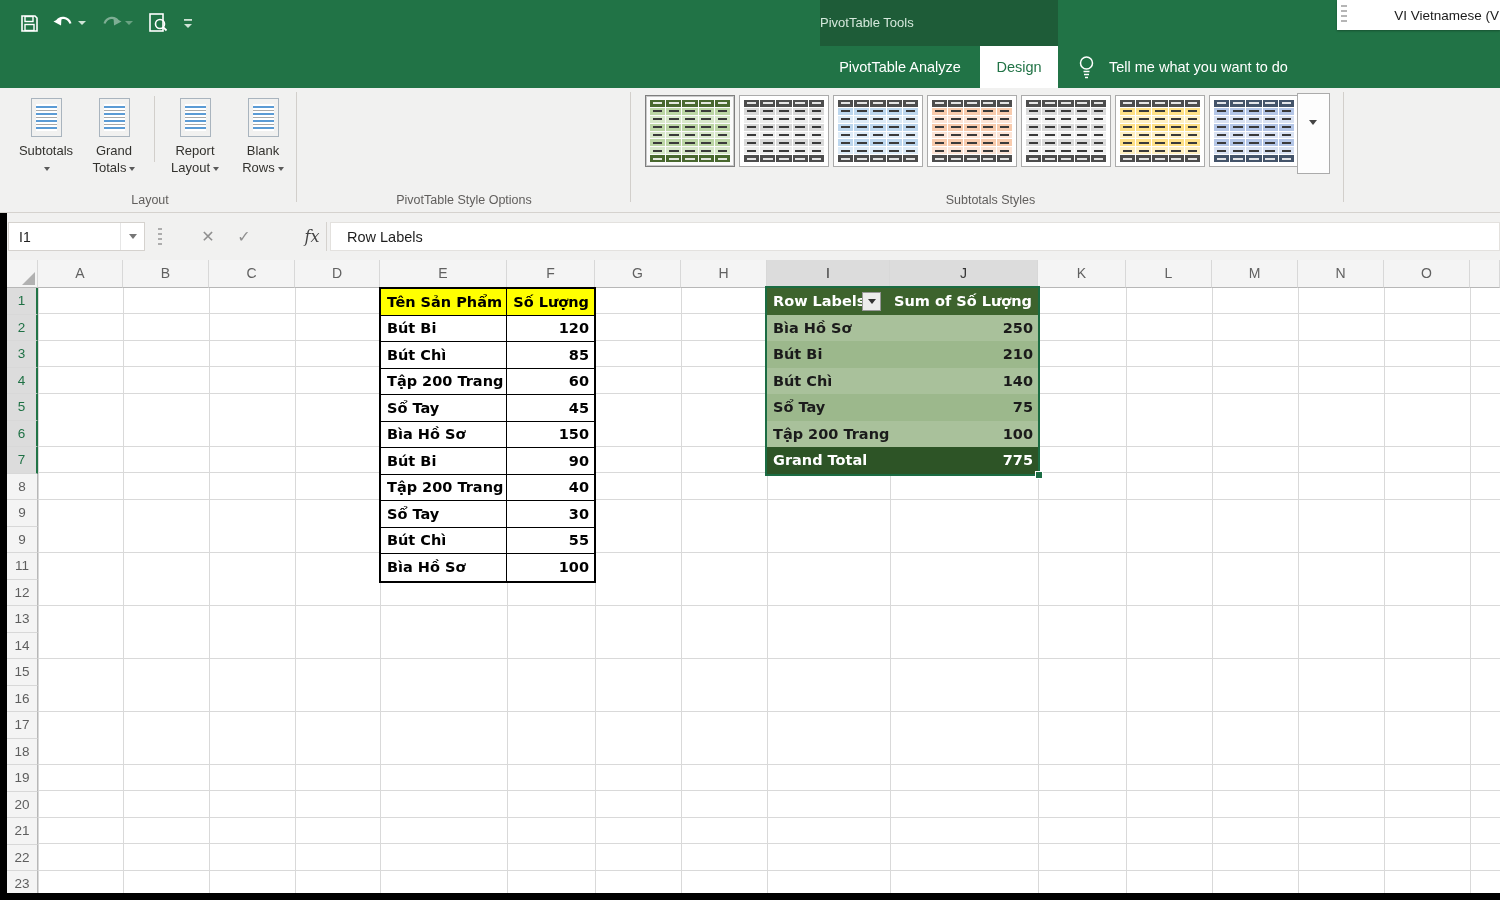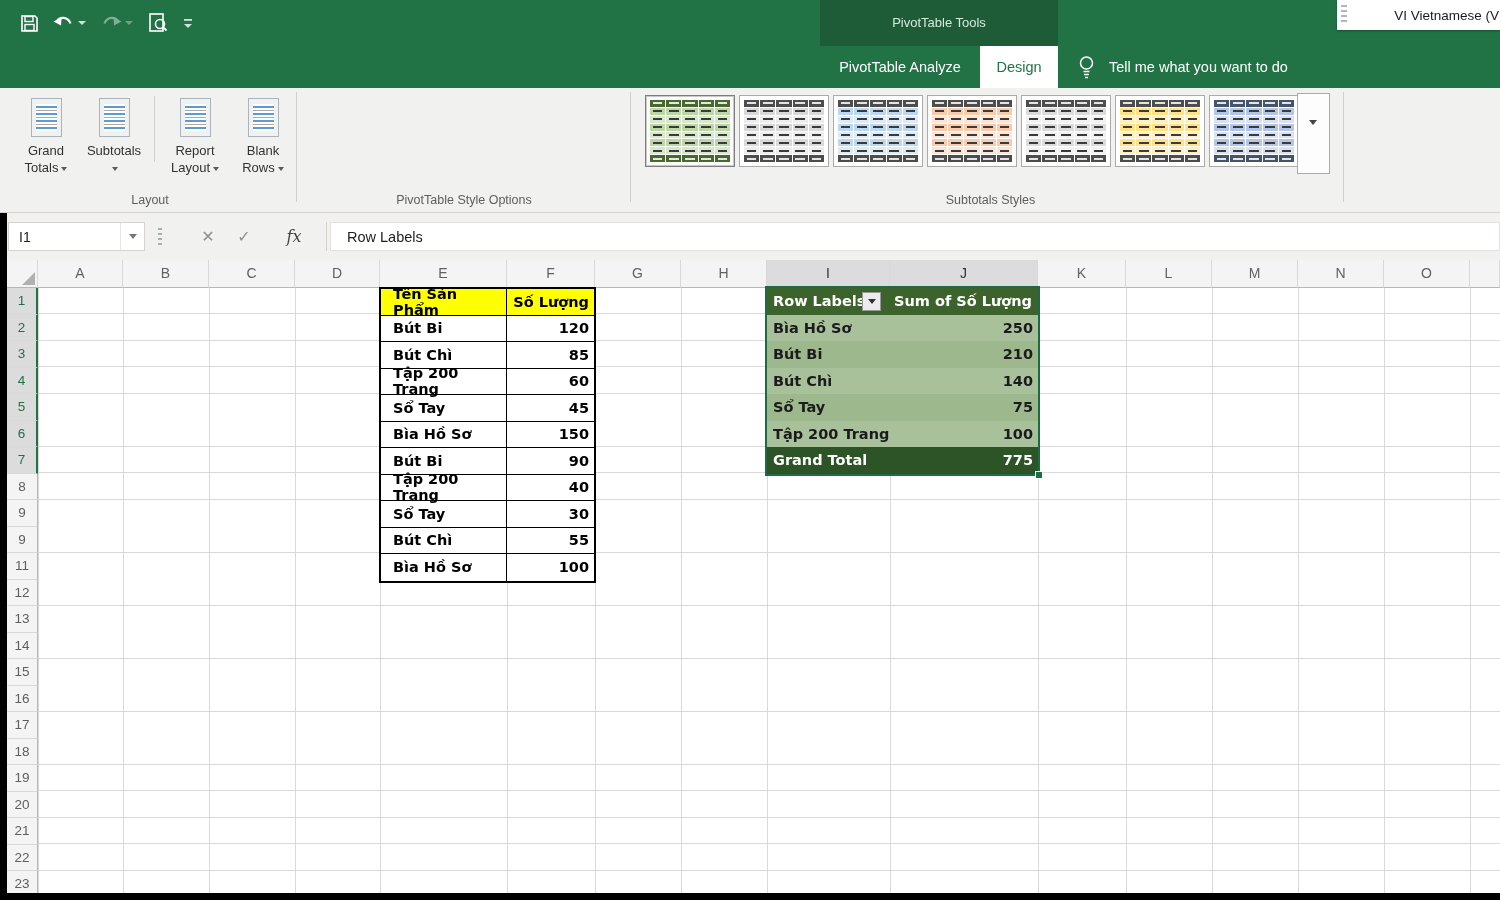--- a/index.html
+++ b/index.html
@@ -8,21 +8,21 @@
 
   
   .titlebar { position:absolute; left:0; top:0; width:1500px; height:46px; background:#217346; }
   .qat { position:absolute; left:20px; top:0; height:46px; display:flex; align-items:center; gap:14px; }
   .qat .qbtn { display:flex; align-items:center; gap:3px; }
   .qat svg { display:block; }
   .dim { opacity:.42; }
   .qchev { width:0;height:0;border-left:4px solid transparent;border-right:4px solid transparent;border-top:4px solid #cfe3d6; }
   .app-title { position:absolute; left:0; top:0; width:1050px; height:46px; line-height:46px; text-align:center; color:#fff; font-size:15.5px; }
   .ctx-block { position:absolute; left:820px; top:0; width:238px; height:88px; background:#1E5C38; }
-  .ctx-label { height:59px; line-height:46px; text-align:center; color:#D5E8DC; font-size:13px; }
+  .ctx-label { height:59px; line-height:46px; color:#D5E8DC; font-size:13px; }
   .langbar { position:absolute; left:1337px; top:0; width:163px; height:30px; background:#fff; display:flex; align-items:center; box-shadow:0 1px 2px rgba(0,0,0,.3); }
   .grip { width:6px; height:20px; margin-left:4px; background:repeating-linear-gradient(to bottom,#b5b5b5 0 2px,transparent 2px 5px); }
   .langtext { flex:1; text-align:right; font-size:13.5px; color:#1b1b1b; padding-right:1px; white-space:nowrap; overflow:hidden; }
 
   
   .tabrow { position:absolute; left:0; top:46px; width:1500px; height:42px; background:#217346; }
   .main-tabs { position:absolute; left:0; top:0; height:42px; display:flex; gap:30px; padding-left:25px; align-items:center; }
   .tab { color:#fff; font-size:14.5px; white-space:nowrap; cursor:default; }
   .ctx-tab { position:absolute; top:0; height:42px; line-height:42px; text-align:center; color:#fff; font-size:14.5px; }
   .tab-analyze { left:820px; width:160px; }
@@ -92,21 +92,21 @@
 
   .rowhead { position:absolute; left:7px; width:31px; background:#F4F4F4; border-right:1px solid #B7B7B7; border-bottom:1px solid #D8D8D8; text-align:center; font-size:13.5px; color:#5E5E5E; display:flex; align-items:center; justify-content:center; }
   .rowhead.sel { background:#DCDCDC; border-right:2px solid #217346; color:#1F7145; }
 
   
   .dtable { position:absolute; left:379px; top:27px; width:217px; border:2px solid #000; background:#fff; z-index:3;
       font-family:"DejaVu Sans","Liberation Sans",sans-serif; }
   .drow { display:flex; height:26.5px; border-bottom:1px solid #000; }
   .drow:last-child { border-bottom:none; }
   .dcell { font-size:14.5px; font-weight:bold; color:#000; display:flex; align-items:center; }
-  .dname { width:126px; border-right:1px solid #000; padding-left:12px; }
+  .dname { width:126px; border-right:1px solid #000; padding-left:6px; }
   .dqty  { width:87px; justify-content:flex-end; padding-right:5px; }
   .drow.dhead { background:#FFFF00; }
 
   
   .pivot { position:absolute; left:767px; top:28px; width:271px; z-index:3; box-shadow:0 0 0 2px #1B6C43;
       font-family:"DejaVu Sans","Liberation Sans",sans-serif; }
   .prow { display:flex; height:26.5px; }
   .pcell { font-size:14.5px; font-weight:bold; display:flex; align-items:center; }
   .pc1 { width:123px; padding-left:6px; position:relative; }
   .pc2 { width:148px; justify-content:flex-end; padding-right:5px; }
@@ -186,25 +186,25 @@
           <line x1="7" y1="22.5" x2="10" y2="22.5" stroke="#fff" stroke-width="1.5"></line>
         </svg>
       <span>Tell me what you want to do</span>
     </div>
   </div>
 
   <div class="ribbon">
     <div class="layout-buttons" id="layout-buttons">
         <div class="big-btn">
           <div class="bicon"></div>
-          <div class="blabel">Grand<br>Totals<span class="chev"></span></div>
+          <div class="blabel">Subtotals<br><span class="chev"></span></div>
         </div>
         <div class="big-btn">
           <div class="bicon"></div>
-          <div class="blabel">Subtotals<br><span class="chev"></span></div>
+          <div class="blabel">Grand<br>Totals<span class="chev"></span></div>
         </div>
         <div class="btn-sep"></div>
         <div class="big-btn">
           <div class="bicon"></div>
           <div class="blabel">Report<br>Layout<span class="chev"></span></div>
         </div>
         <div class="big-btn">
           <div class="bicon"></div>
           <div class="blabel">Blank<br>Rows<span class="chev"></span></div>
         </div>
@@ -1191,21 +1191,21 @@
   <div class="fbar">
     <div class="namebox">
       <span class="nval">I1</span>
       <span class="ndrop">
           <span class="tri-down"></span>
         </span>
     </div>
     <div class="fgrip"></div>
     <div class="fbtn" style="left:192px">✕</div>
     <div class="fbtn" style="left:228px">✓</div>
-    <div class="fbtn" style="left:278px">
+    <div class="fbtn" style="left:296px">
         <span class="fx">fx</span>
       </div>
     <div class="fdiv"></div>
     <div class="finput">
       <span class="ftext">Row Labels</span>
     </div>
   </div>
 
   <div class="grid" id="grid">
     <div class="hgridlines"></div>

